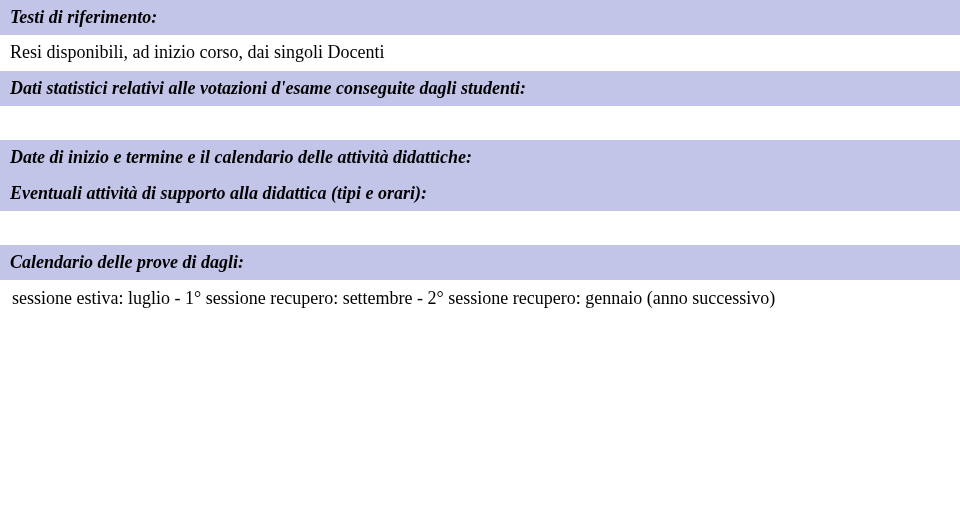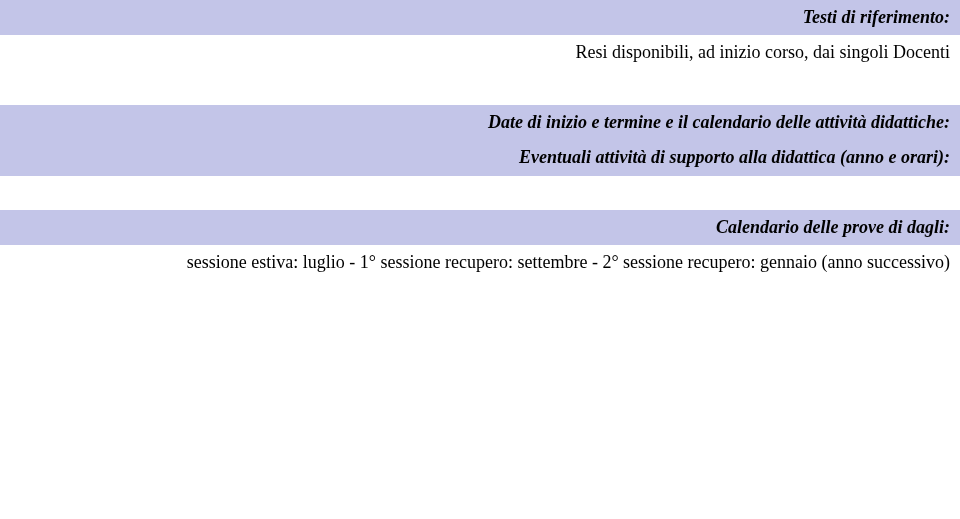--- a/index.html
+++ b/index.html
@@ -9,21 +9,20 @@
     width: 960px;
     height: 519px;
     background: #ffffff;
     font-family: Georgia, 'Times New Roman', serif;
     font-size: 18px;
     color: #000;
   }
   .table {
     width: 100%;
     border-collapse: collapse;
-    text-align: right;
   }
   .row {
     width: 100%;
   }
   .cell {
     padding: 6px 10px 6px 10px;
     vertical-align: middle;
     height: 34px;
     line-height: 1.3;
   }
@@ -43,27 +42,30 @@
 
 <table class="table">
   <tbody>
       <tr class="row">
     <td class="cell purple bold italic">Testi di riferimento:</td>
   </tr>
   <tr class="row">
     <td class="cell white">Resi disponibili, ad inizio corso, dai singoli Docenti</td>
   </tr>
   <tr class="row">
+    <td class="cell purple bold italic">Dati statistici relativi alle votazioni d'esame conseguite dagli studenti:</td>
+  </tr>
+  <tr class="row">
     <td class="cell white"></td>
   </tr>
   <tr class="row">
     <td class="cell purple bold italic">Date di inizio e termine e il calendario delle attività didattiche:</td>
   </tr>
   <tr class="row">
-    <td class="cell purple bold italic">Eventuali attività di supporto alla didattica (anno e orari):</td>
+    <td class="cell purple bold italic">Eventuali attività di supporto alla didattica (tipi e orari):</td>
   </tr>
   <tr class="row">
     <td class="cell white"></td>
   </tr>
   <tr class="row">
     <td class="cell purple bold italic">Calendario delle prove di dagli:</td>
   </tr>
   <tr class="row">
     <td class="cell white last-line">sessione estiva: luglio - 1° sessione recupero: settembre - 2° sessione recupero: gennaio (anno successivo)</td>
   </tr>

